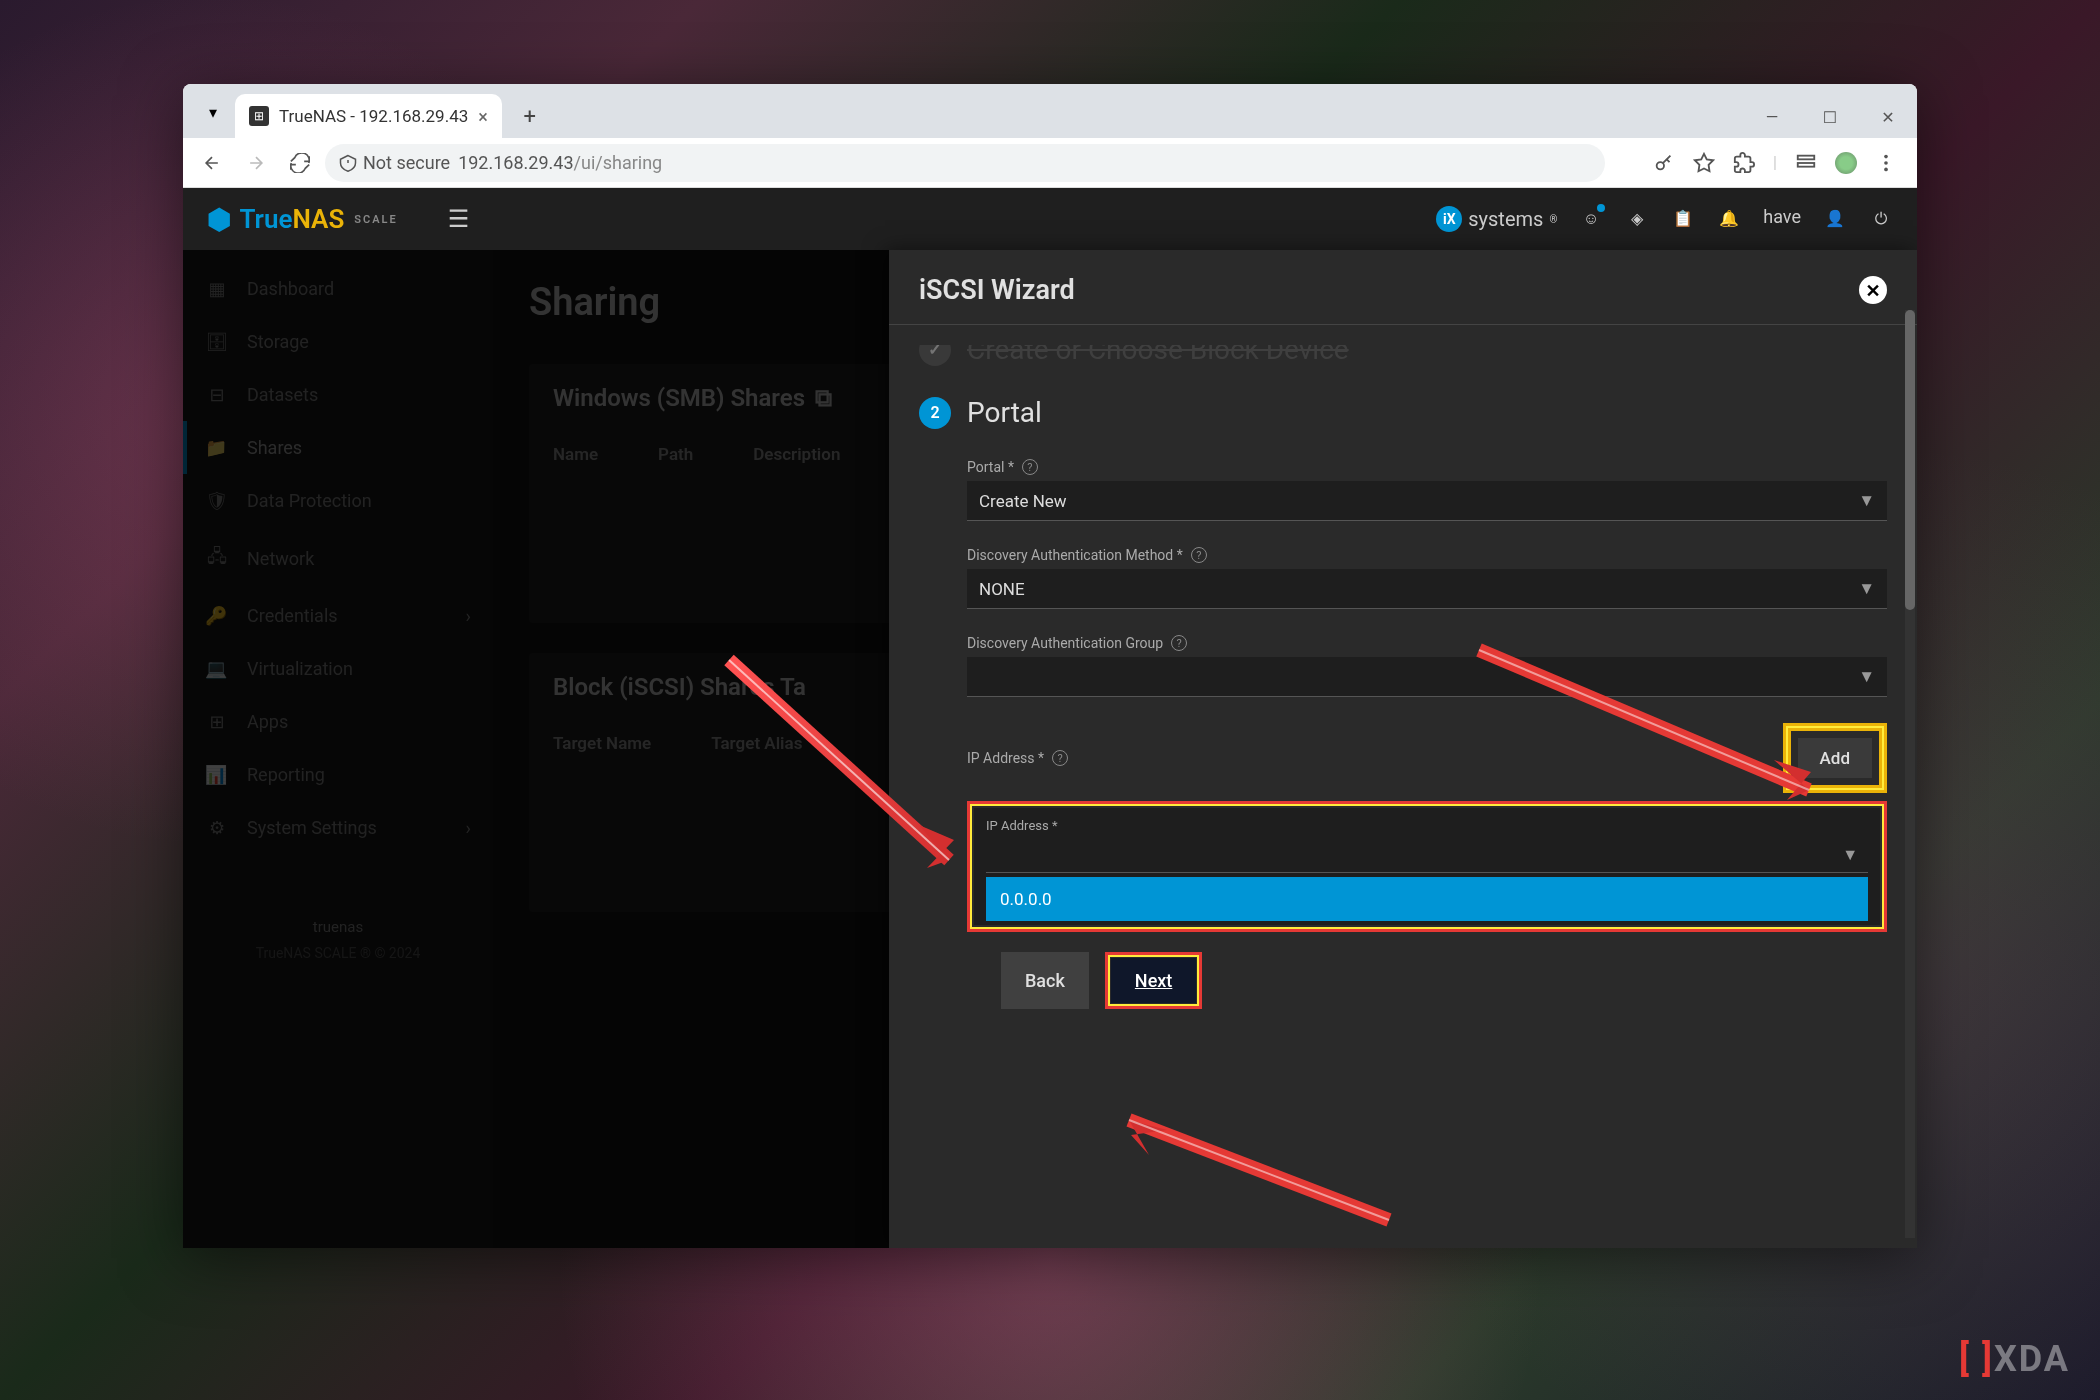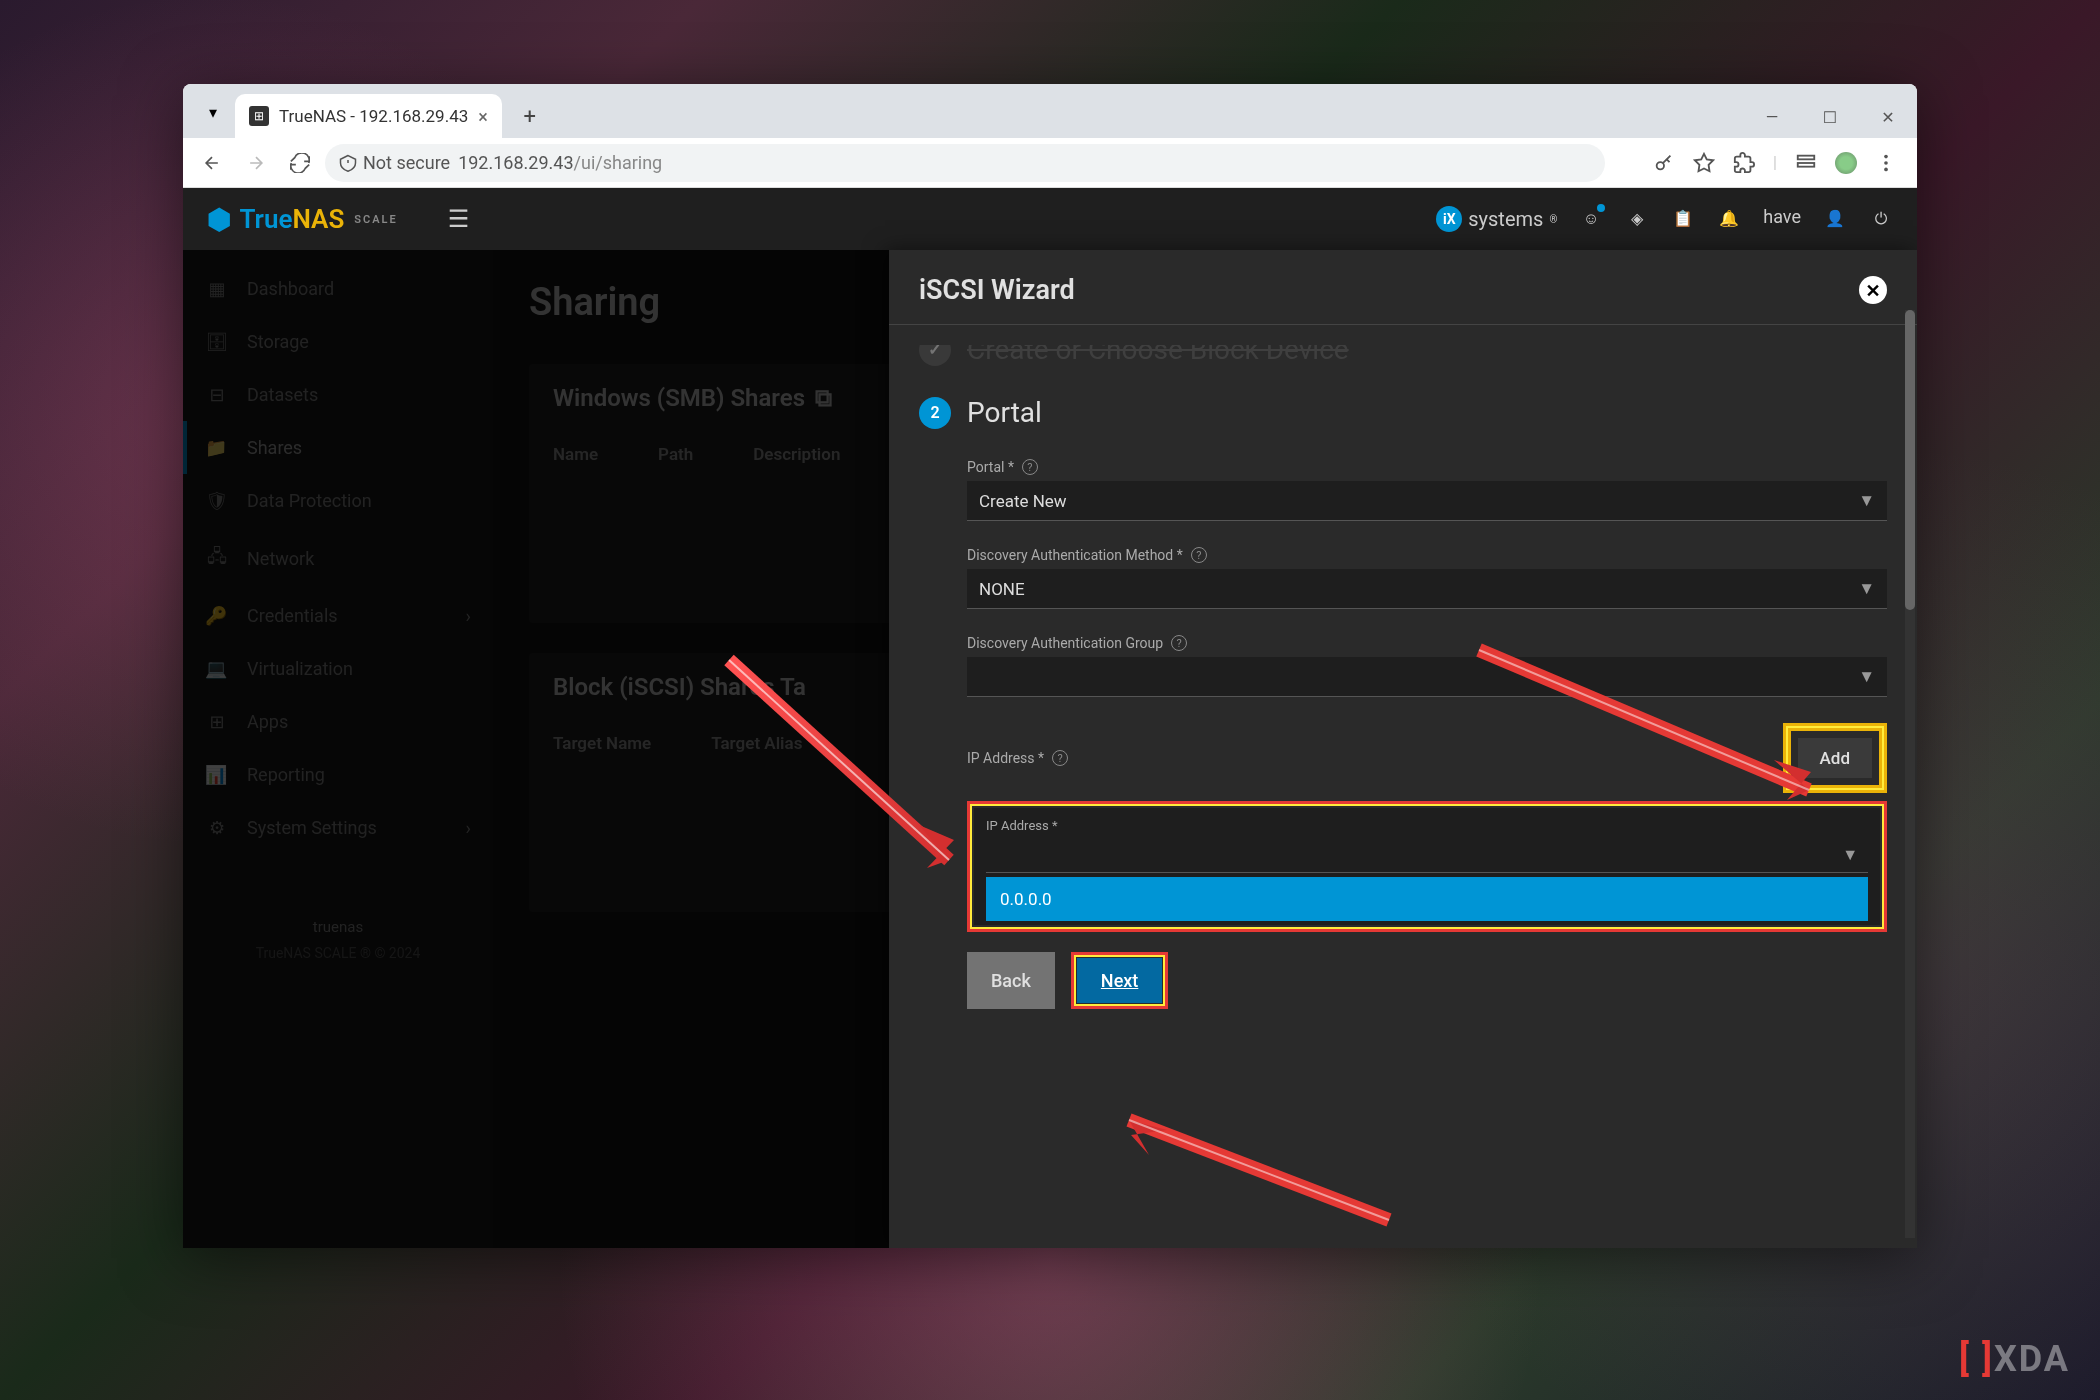--- a/index.html
+++ b/index.html
@@ -86,22 +86,22 @@
 .highlight-box { border:3px solid #e53935; outline:2px solid #ffeb3b; outline-offset:-5px; padding:4px;}
 .highlight-add { border:8px solid #eab308; outline:2px solid #ffeb3b; outline-offset:-5px; padding:7px; display:inline-block;}
 
 .ip-box { background:#1e1e1e; padding: 10px 12px 4px;}
 .ip-inner-label { font-size:13px; color:#aaa; margin-bottom:4px;}
 .ip-dropdown { height:36px; border-bottom:1px solid #555; display:flex;align-items:center;justify-content:flex-end;padding-right:10px;color:#999;}
 .ip-option { background:#0095d5; color:#fff; padding:12px 14px; font-size:17px; margin-top:4px;}
 
 .btn-row { display:flex; gap:16px; margin-top:20px; padding-left:48px;}
 .btn { padding:12px 24px; font-size:18px; border:none; font-weight:500;}
-.btn-back { background:#737373; color:#e0e0e0;}
-.btn-next { background:#0369a1; color:#fff;text-decoration:underline;}
+.btn-back { background:#404040; color:#e0e0e0;margin-left:34px;}
+.btn-next { background:#0f172a; color:#fff;text-decoration:underline;}
 .highlight-next { border:3px solid #e53935; outline:2px solid #ffeb3b; outline-offset:-5px; padding:3px; display:inline-block;}
 
 .arrow-svg { position:absolute; pointer-events:none;}
 
 .xda-logo { position:absolute; bottom:20px; right:30px; font-size:36px; font-weight:700; color:rgba(255,255,255,0.4); letter-spacing:2px;}
 .xda-logo .bracket{color:#e53935;}
 
 .scrollbar-track { position:absolute; right:2px; top:60px; bottom:10px; width:10px; background:#333;}
 .scrollbar-thumb { position:absolute; right:2px; top:60px; width:10px; height:300px; background:#666; border-radius:5px;}
 </style>

